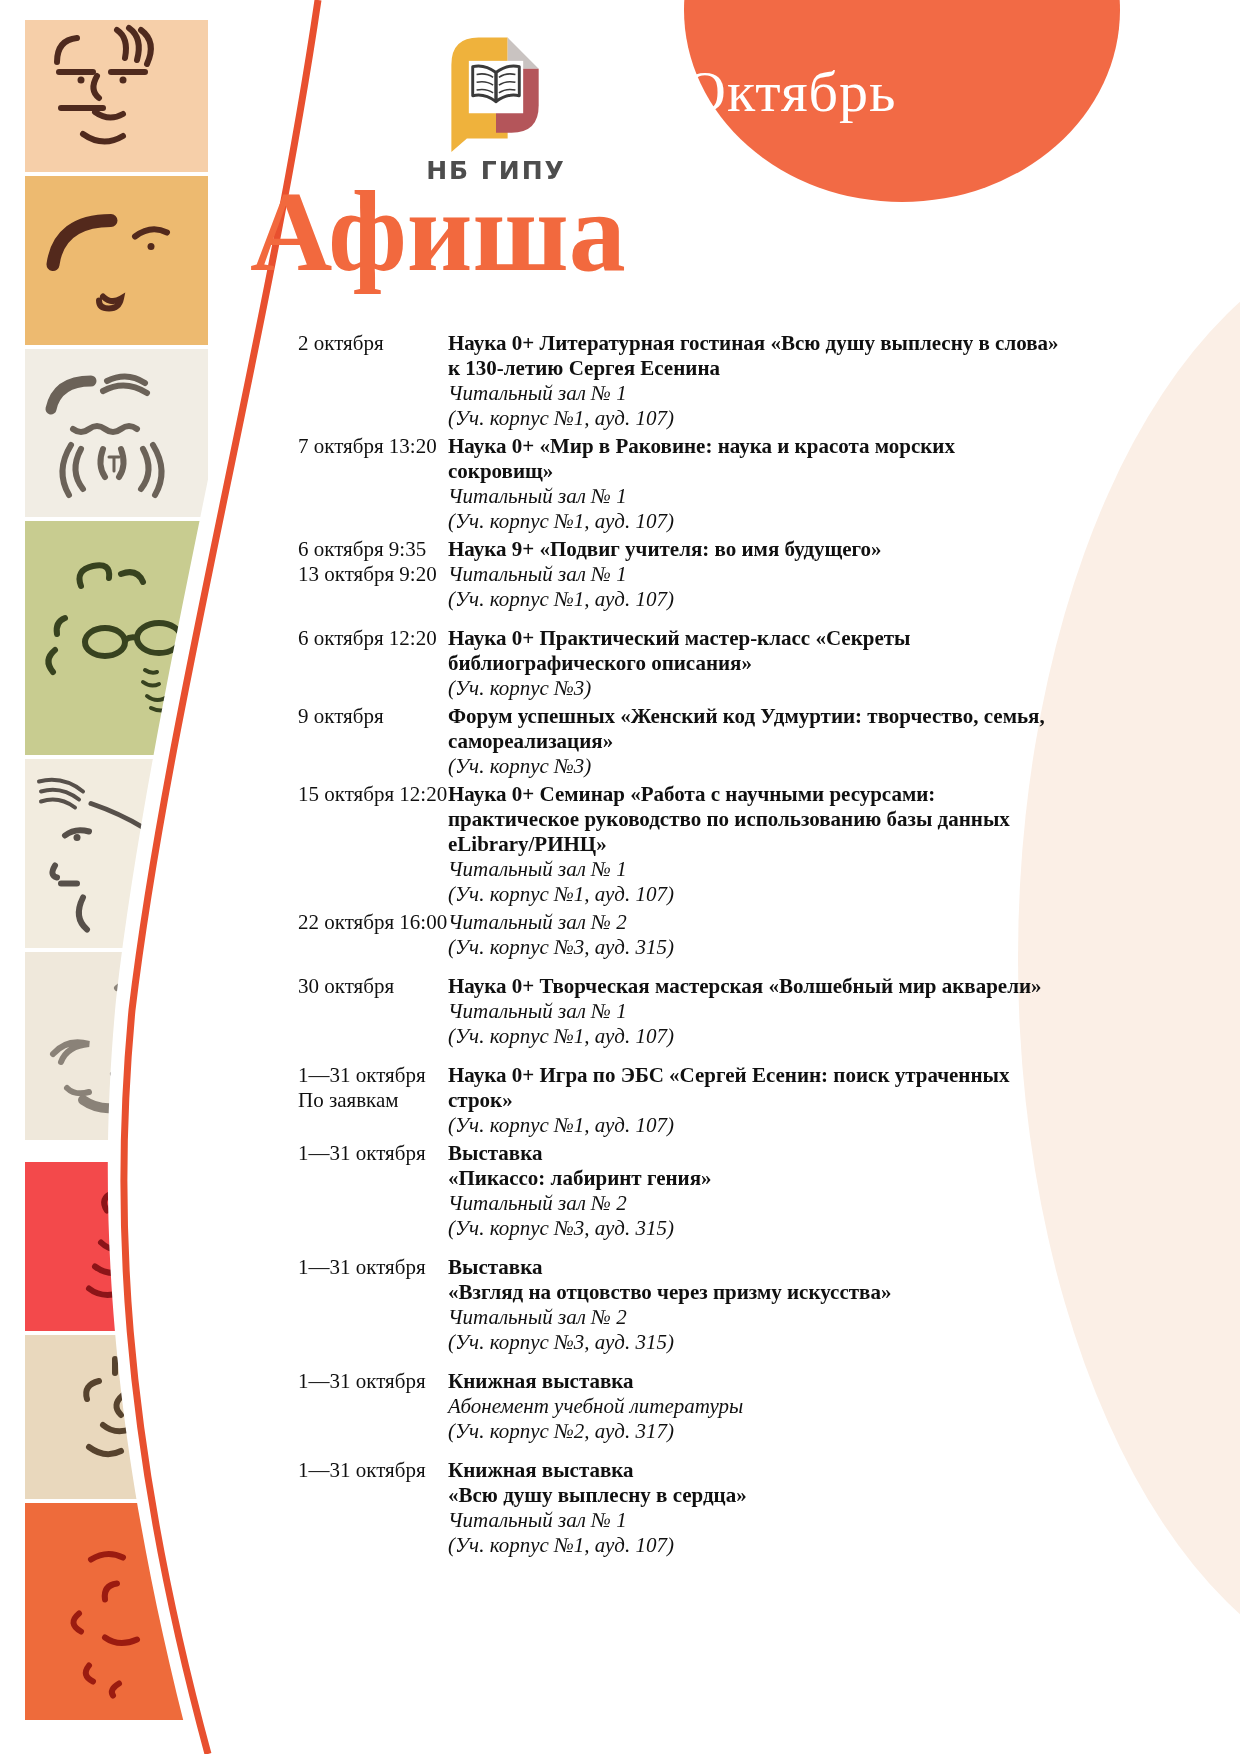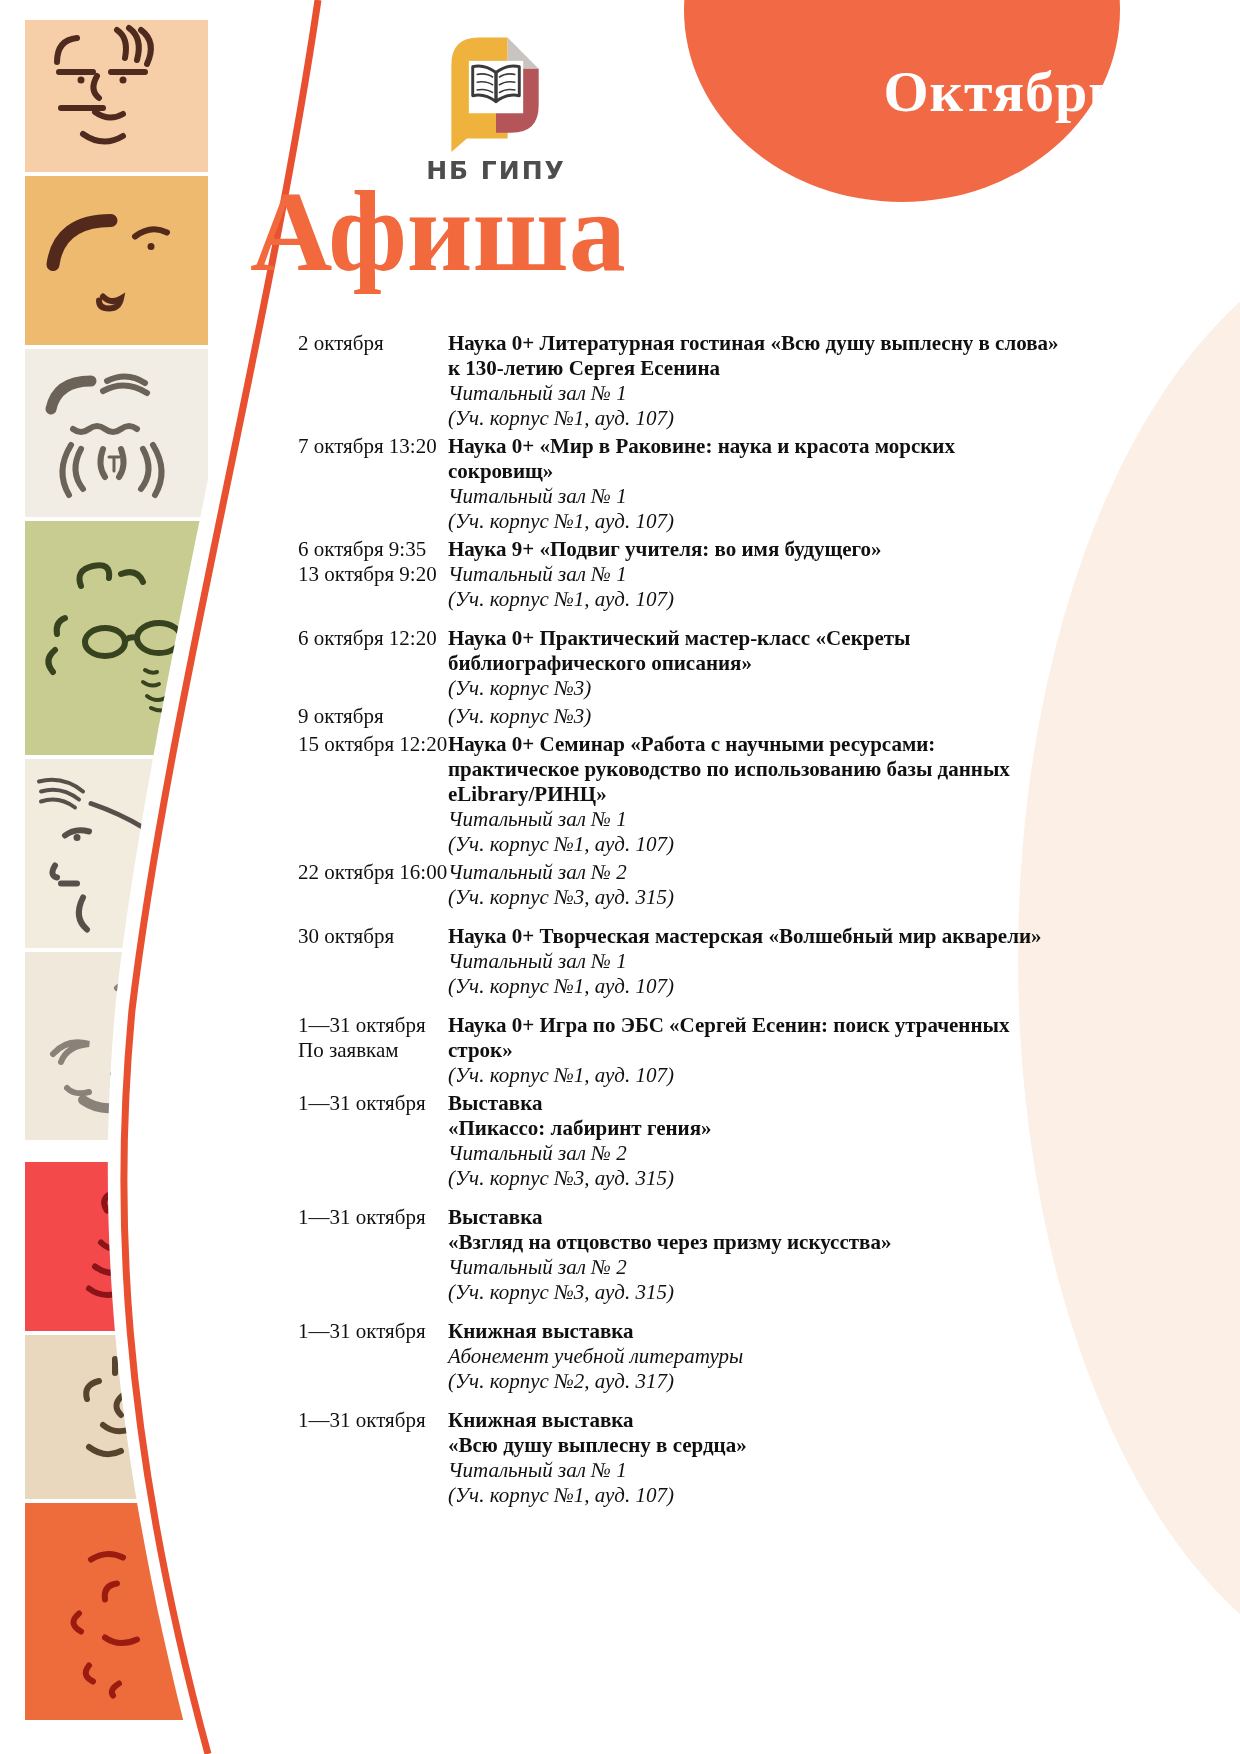--- a/index.html
+++ b/index.html
@@ -2,22 +2,22 @@
 <html><head>
 <meta charset="utf-8">
 <style>
   html,body{margin:0;padding:0}
   body{width:1240px;height:1754px;overflow:hidden;background:#fff;
        font-family:"Liberation Serif",serif;-webkit-font-smoothing:antialiased}
   .page{position:absolute;left:0;top:0;width:1240px;height:1754px;background:#fff;overflow:hidden}
   .pale-blob{position:absolute;left:1018px;top:228px;width:790px;height:1460px;border-radius:50%;z-index:0}
   .strip{position:absolute;left:0;top:0;z-index:1}
   .month-blob{position:absolute;left:684px;top:-182px;width:436px;height:384px;border-radius:50%;z-index:2}
-  .month-blob span{position:absolute;left:0;right:0;top:240px;text-align:right;
-       font-size:58px;font-weight:bold;color:#fff;letter-spacing:1px;
+  .month-blob span{position:absolute;left:0;right:0;top:240px;text-align:left;
+       font-size:58px;font-weight:normal;color:#fff;letter-spacing:1px;
        font-family:"Liberation Serif",serif}
   .logo-svg{position:absolute;left:432px;top:24px;z-index:2}
   .logo-caption{position:absolute;left:420px;top:156px;width:152px;text-align:center;
        font-family:"DejaVu Sans",sans-serif;font-weight:bold;font-size:25px;
        letter-spacing:2px;color:#4d4d4d;z-index:2}
   .title{position:absolute;left:250px;top:168px;width:544px;
        font-size:114px;font-weight:bold;line-height:1.12;z-index:2;
        font-family:"Liberation Serif",serif}
   .events{position:absolute;left:298px;top:331px;width:772px;font-size:21px;
        line-height:25px;color:#101010;z-index:3}
@@ -213,20 +213,21 @@
         <div class="desc">
           <div class="t">Наука 0+ Практический мастер-класс «Секреты библиографического описания»</div>
           <div class="l">(Уч. корпус №3)</div>
         </div>
       </div>
       <div class="event-row">
         <div class="dates">
           <div>9 октября</div>
         </div>
         <div class="desc">
+          <div class="t">Форум успешных «Женский код Удмуртии: творчество, семья, самореализация»</div>
           <div class="l">(Уч. корпус №3)</div>
         </div>
       </div>
       <div class="event-row">
         <div class="dates">
           <div>15 октября 12:20</div>
         </div>
         <div class="desc">
           <div class="t">Наука 0+ Семинар «Работа с научными ресурсами: практическое руководство по использованию базы данных eLibrary/РИНЦ»</div>
           <div class="l">Читальный зал № 1</div>

